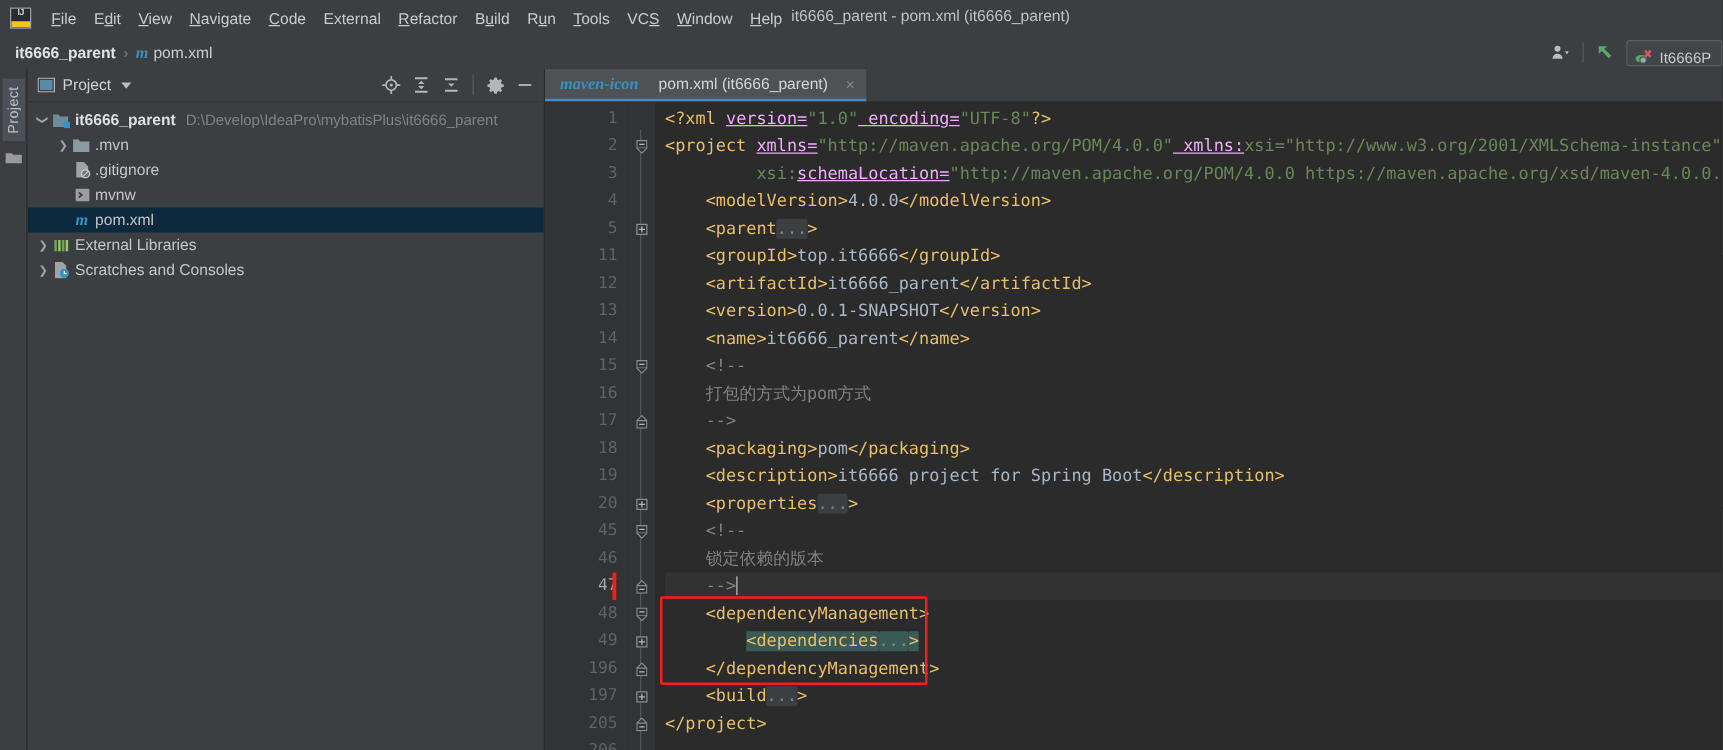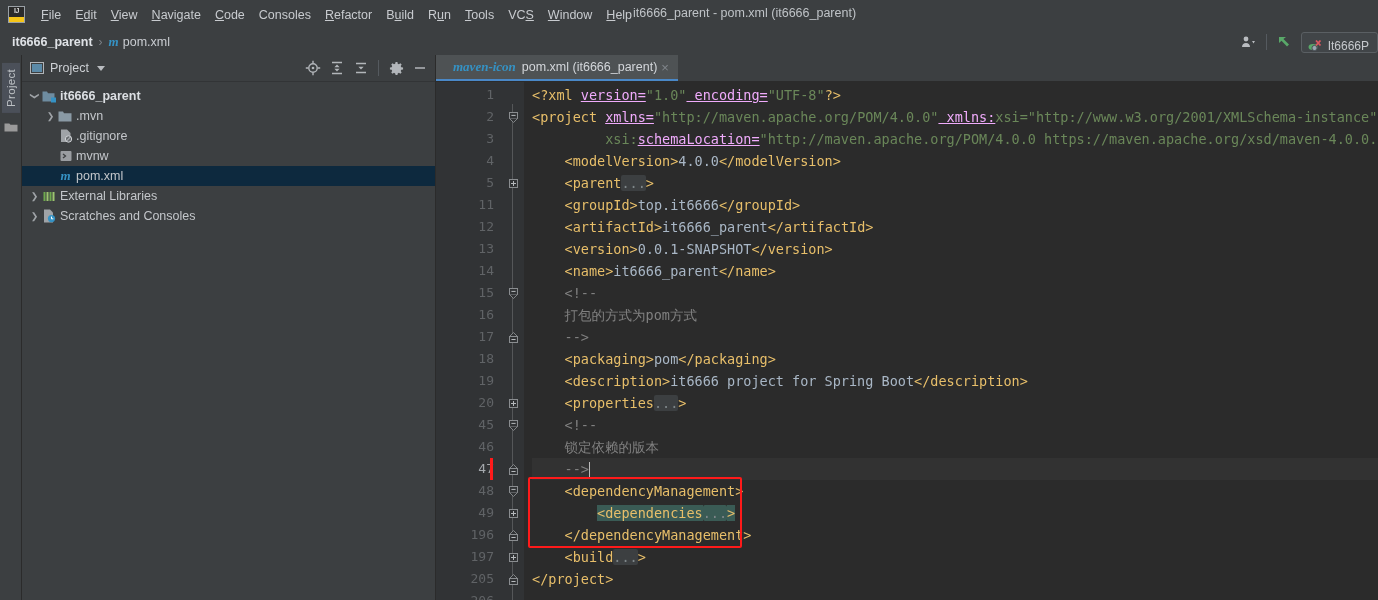--- a/index.html
+++ b/index.html
@@ -96,21 +96,21 @@
   .row .ico{ width:17px; display:flex; align-items:center; justify-content:center; flex:none; }
   .row .lbl{ margin-left:2px; }
   .row .lbl.bold{ font-weight:bold; color:#dcdfe3;}
   .row .path{ color:#7e8388; margin-left:8px; font-size:12px;}
   .indent1{ padding-left:22px; }
 
   
   .editor{ flex:1; display:flex; flex-direction:column; background:#2b2b2b; overflow:hidden;}
   .tabbar{ height:27px; background:#3c3f41; display:flex; align-items:stretch; border-bottom:1px solid #2b2b2b;}
   .tab{
-    display:flex; align-items:center; gap:2px; padding:0 9px 0 17px;
+    display:flex; align-items:center; gap:12px; padding:0 9px 0 12px;
     background:#4e5254; border-bottom:2px solid #4a88c7; font-size:12.5px; color:#d3d6da;
     cursor:default;
   }
   .tab-close{ color:#81868b; font-size:13px; margin-left:2px;}
 
   .code-area{
     flex:1; display:flex; background:#2b2b2b; position:relative; overflow:hidden;
     font-family:"DejaVu Sans Mono","Liberation Mono",monospace;
     font-size:13.5px; line-height:22px;
   }
@@ -174,21 +174,21 @@
   <div class="ij-logo">
     <span class="ij">IJ</span>
     <span class="bar"></span>
   </div>
   <div id="menu-items" style="display:flex;">
       <div class="menu-item"><u>F</u>ile</div>
       <div class="menu-item">E<u>d</u>it</div>
       <div class="menu-item"><u>V</u>iew</div>
       <div class="menu-item"><u>N</u>avigate</div>
       <div class="menu-item"><u>C</u>ode</div>
-      <div class="menu-item">Consoles</div>
+      <div class="menu-item">External</div>
       <div class="menu-item"><u>R</u>efactor</div>
       <div class="menu-item">B<u>u</u>ild</div>
       <div class="menu-item">R<u>u</u>n</div>
       <div class="menu-item"><u>T</u>ools</div>
       <div class="menu-item">VC<u>S</u></div>
       <div class="menu-item"><u>W</u>indow</div>
       <div class="menu-item"><u>H</u>elp</div>
     </div>
   <div class="win-title">it6666_parent - pom.xml (it6666_parent)</div>
 </div>
@@ -284,20 +284,21 @@
     <div class="tree" id="tree">
         <div class="row">
           <span class="arrow" style="transform: rotate(90deg); display: inline-block;">❯</span>
           <span class="ico">
             <svg width="15" height="13" viewBox="0 0 15 13">
               <path d="M0.5 1.5 L0.5 11.5 L12.5 11.5 L12.5 3.2 L6 3.2 L5 1.5 Z" fill="#6e8ca0"></path>
               <rect x="9" y="7.5" width="5" height="5" fill="#3592c4"></rect>
             </svg>
           </span>
           <span class="lbl bold">it6666_parent</span>
+          <span class="path">D:\Develop\IdeaPro\mybatisPlus\it6666_parent</span>
         </div>
         <div class="row indent1">
           <span class="arrow">❯</span>
           <span class="ico">
             <svg width="15" height="13" viewBox="0 0 15 13">
               <path d="M0.5 1.5 L0.5 11.5 L13.5 11.5 L13.5 3.2 L6 3.2 L5 1.5 Z" fill="#8a9aa5"></path>
             </svg>
           </span>
           <span class="lbl">.mvn</span>
         </div>

